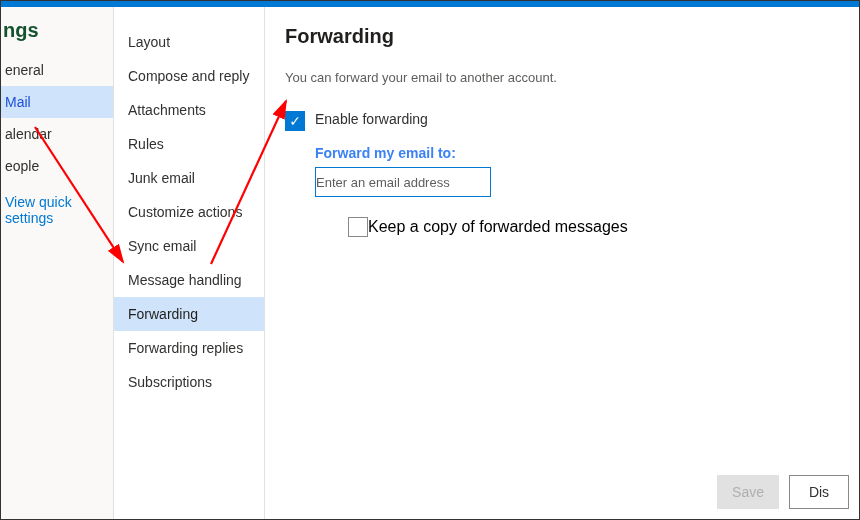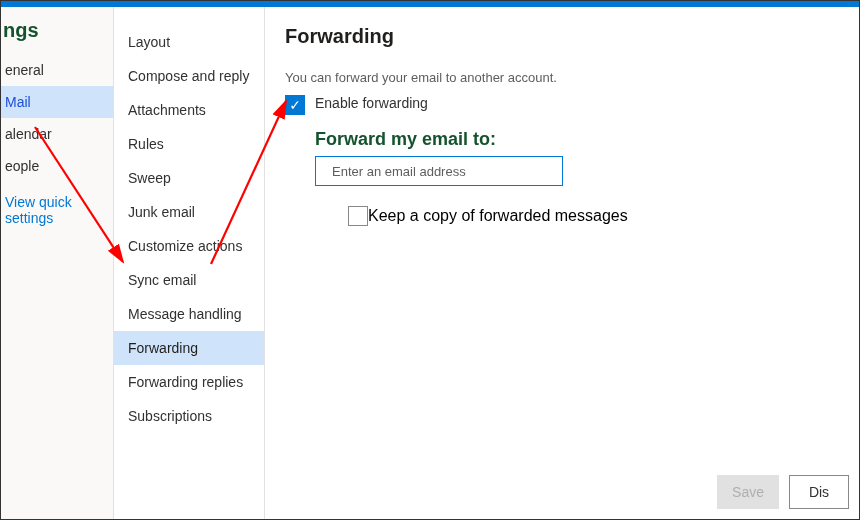--- a/index.html
+++ b/index.html
@@ -20,30 +20,30 @@
 
     
     .nav2 { width: 151px; flex: 0 0 151px; border-right: 1px solid #e1e1e1; display: flex; flex-direction: column; padding-top: 18px; }
     .nav2 .item { font-size: 14px; color: #323130; padding: 9px 14px; cursor: pointer; }
     .nav2 .item.active { background: #cfe4fa; color: #201f1e; }
 
     
     .main { flex: 1 1 auto; display: flex; flex-direction: column; position: relative; }
     .main .content { flex: 1 1 auto; padding: 18px 20px 10px 20px; overflow: hidden; }
     .main h1 { font-size: 20px; font-weight: 700; color: #201f1e; margin-bottom: 22px; }
-    .main .desc { font-size: 13px; color: #605e5c; margin-bottom: 10px; }
+    .main .desc { font-size: 13px; color: #605e5c; margin-bottom: 26px; }
     .main .row { display: flex; align-items: flex-start; margin-bottom: 14px; }
     .main .row .lbl { font-size: 14px; color: #323130; margin-left: 10px; }
     .checkbox { width: 20px; height: 20px; border: 1px solid #8a8886; display: inline-flex; align-items: center; justify-content: center; background: #fff; cursor: pointer; }
     .checkbox.checked { background: #0078d4; border-color: #0078d4; color: #fff; font-size: 14px; line-height: 1; }
     .checkbox.checked::after { content: "✓"; }
 
     .indent { margin-left: 30px; }
-    .formlabel { font-size: 18px; font-weight: 600; color: #14532d; margin-bottom: 6px; }
-    .emailfield { width: 248px; height: 30px; border: 1px solid #0078d4; padding: 4px 16px; font-size: 13px; color: #323130; }
+    .formlabel { font-size: 14px; font-weight: 600; color: #3b82f6; margin-bottom: 6px; }
+    .emailfield { width: 176px; height: 30px; border: 1px solid #0078d4; padding: 4px 0; font-size: 13px; color: #323130; }
     .emailfield::placeholder { color: #605e5c; }
     .keepcopy-row { display: flex; align-items: center; margin-top: 20px; padding-left: 33px; }
 
     
     .footer { position: absolute; bottom: 10px; right: 10px; display: flex; gap: 10px; }
     .btn { min-width: 60px; height: 34px; padding: 0 14px; font-size: 14px; border: 1px solid #8a8886; background: #fff; cursor: pointer; }
     .btn.save { background: #e1e1e1; color: #b0afae; border-color: #e1e1e1; cursor: default; margin-left: 46px; }
     .btn.discard { background: #fff; color: #323130; }
 
     
@@ -63,21 +63,20 @@
       <div class="item">alendar</div>
       <div class="item">eople</div>
       <div class="item link">View quick settings</div>
     </div>
 
     <div class="nav2">
       <div class="item">Layout</div>
       <div class="item">Compose and reply</div>
       <div class="item">Attachments</div>
       <div class="item">Rules</div>
-      <div class="item">Sweep</div>
       <div class="item">Junk email</div>
       <div class="item">Customize actions</div>
       <div class="item">Sync email</div>
       <div class="item">Message handling</div>
       <div class="item active">Forwarding</div>
       <div class="item">Forwarding replies</div>
       <div class="item">Subscriptions</div>
     </div>
 
     <div class="main">

